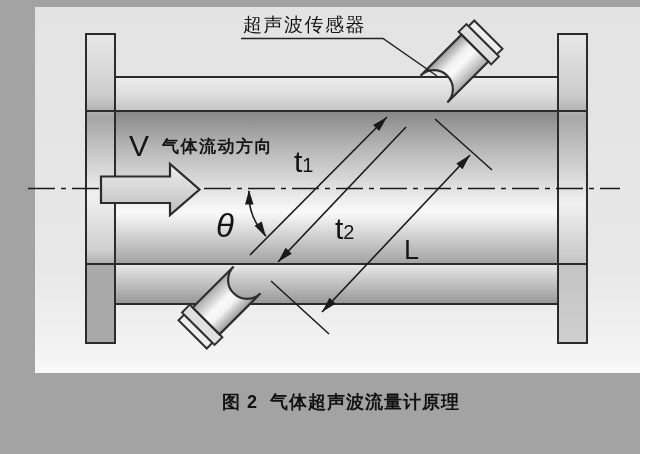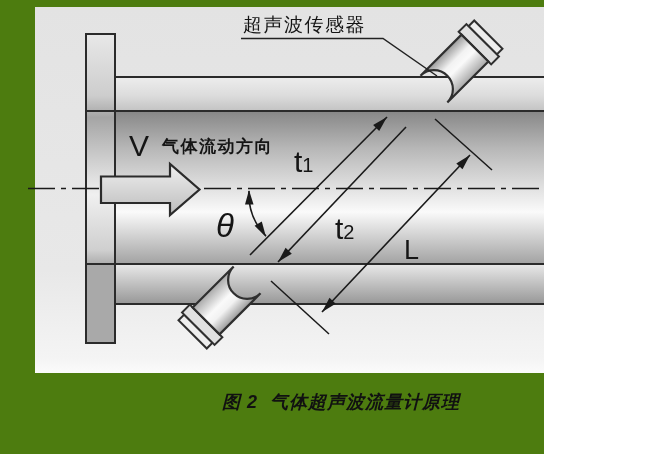--- a/index.html
+++ b/index.html
@@ -1,20 +1,20 @@
 <!DOCTYPE html>
 <html><head>
 <meta charset="utf-8">
 <style>
   html,body{margin:0;padding:0;background:#ffffff;}
-  .stage{position:relative;width:544px;height:454px;background:#4d7c0f;overflow:hidden;
+  .stage{position:relative;width:640px;height:454px;background:#a3a3a3;overflow:hidden;
          font-family:"Liberation Sans","DejaVu Sans",sans-serif;}
   .stage svg{position:absolute;left:0;top:0;}
   .caption{position:absolute;left:0;top:390px;width:662px;text-align:center;
-           padding-left:20px;box-sizing:border-box;color:#111;font-style:italic;}
+           padding-left:20px;box-sizing:border-box;color:#111;}
   .caption .zh{font-size:18px;font-weight:bold;letter-spacing:1px;white-space:pre;line-height:24px;}
   .caption .en{font-size:18px;white-space:pre;line-height:24px;}
   text{fill:#151515;}
 </style>
 </head>
 <body>
 
 <div class="stage">
 <svg width="662" height="454" viewBox="0 0 662 454">
   <defs>

